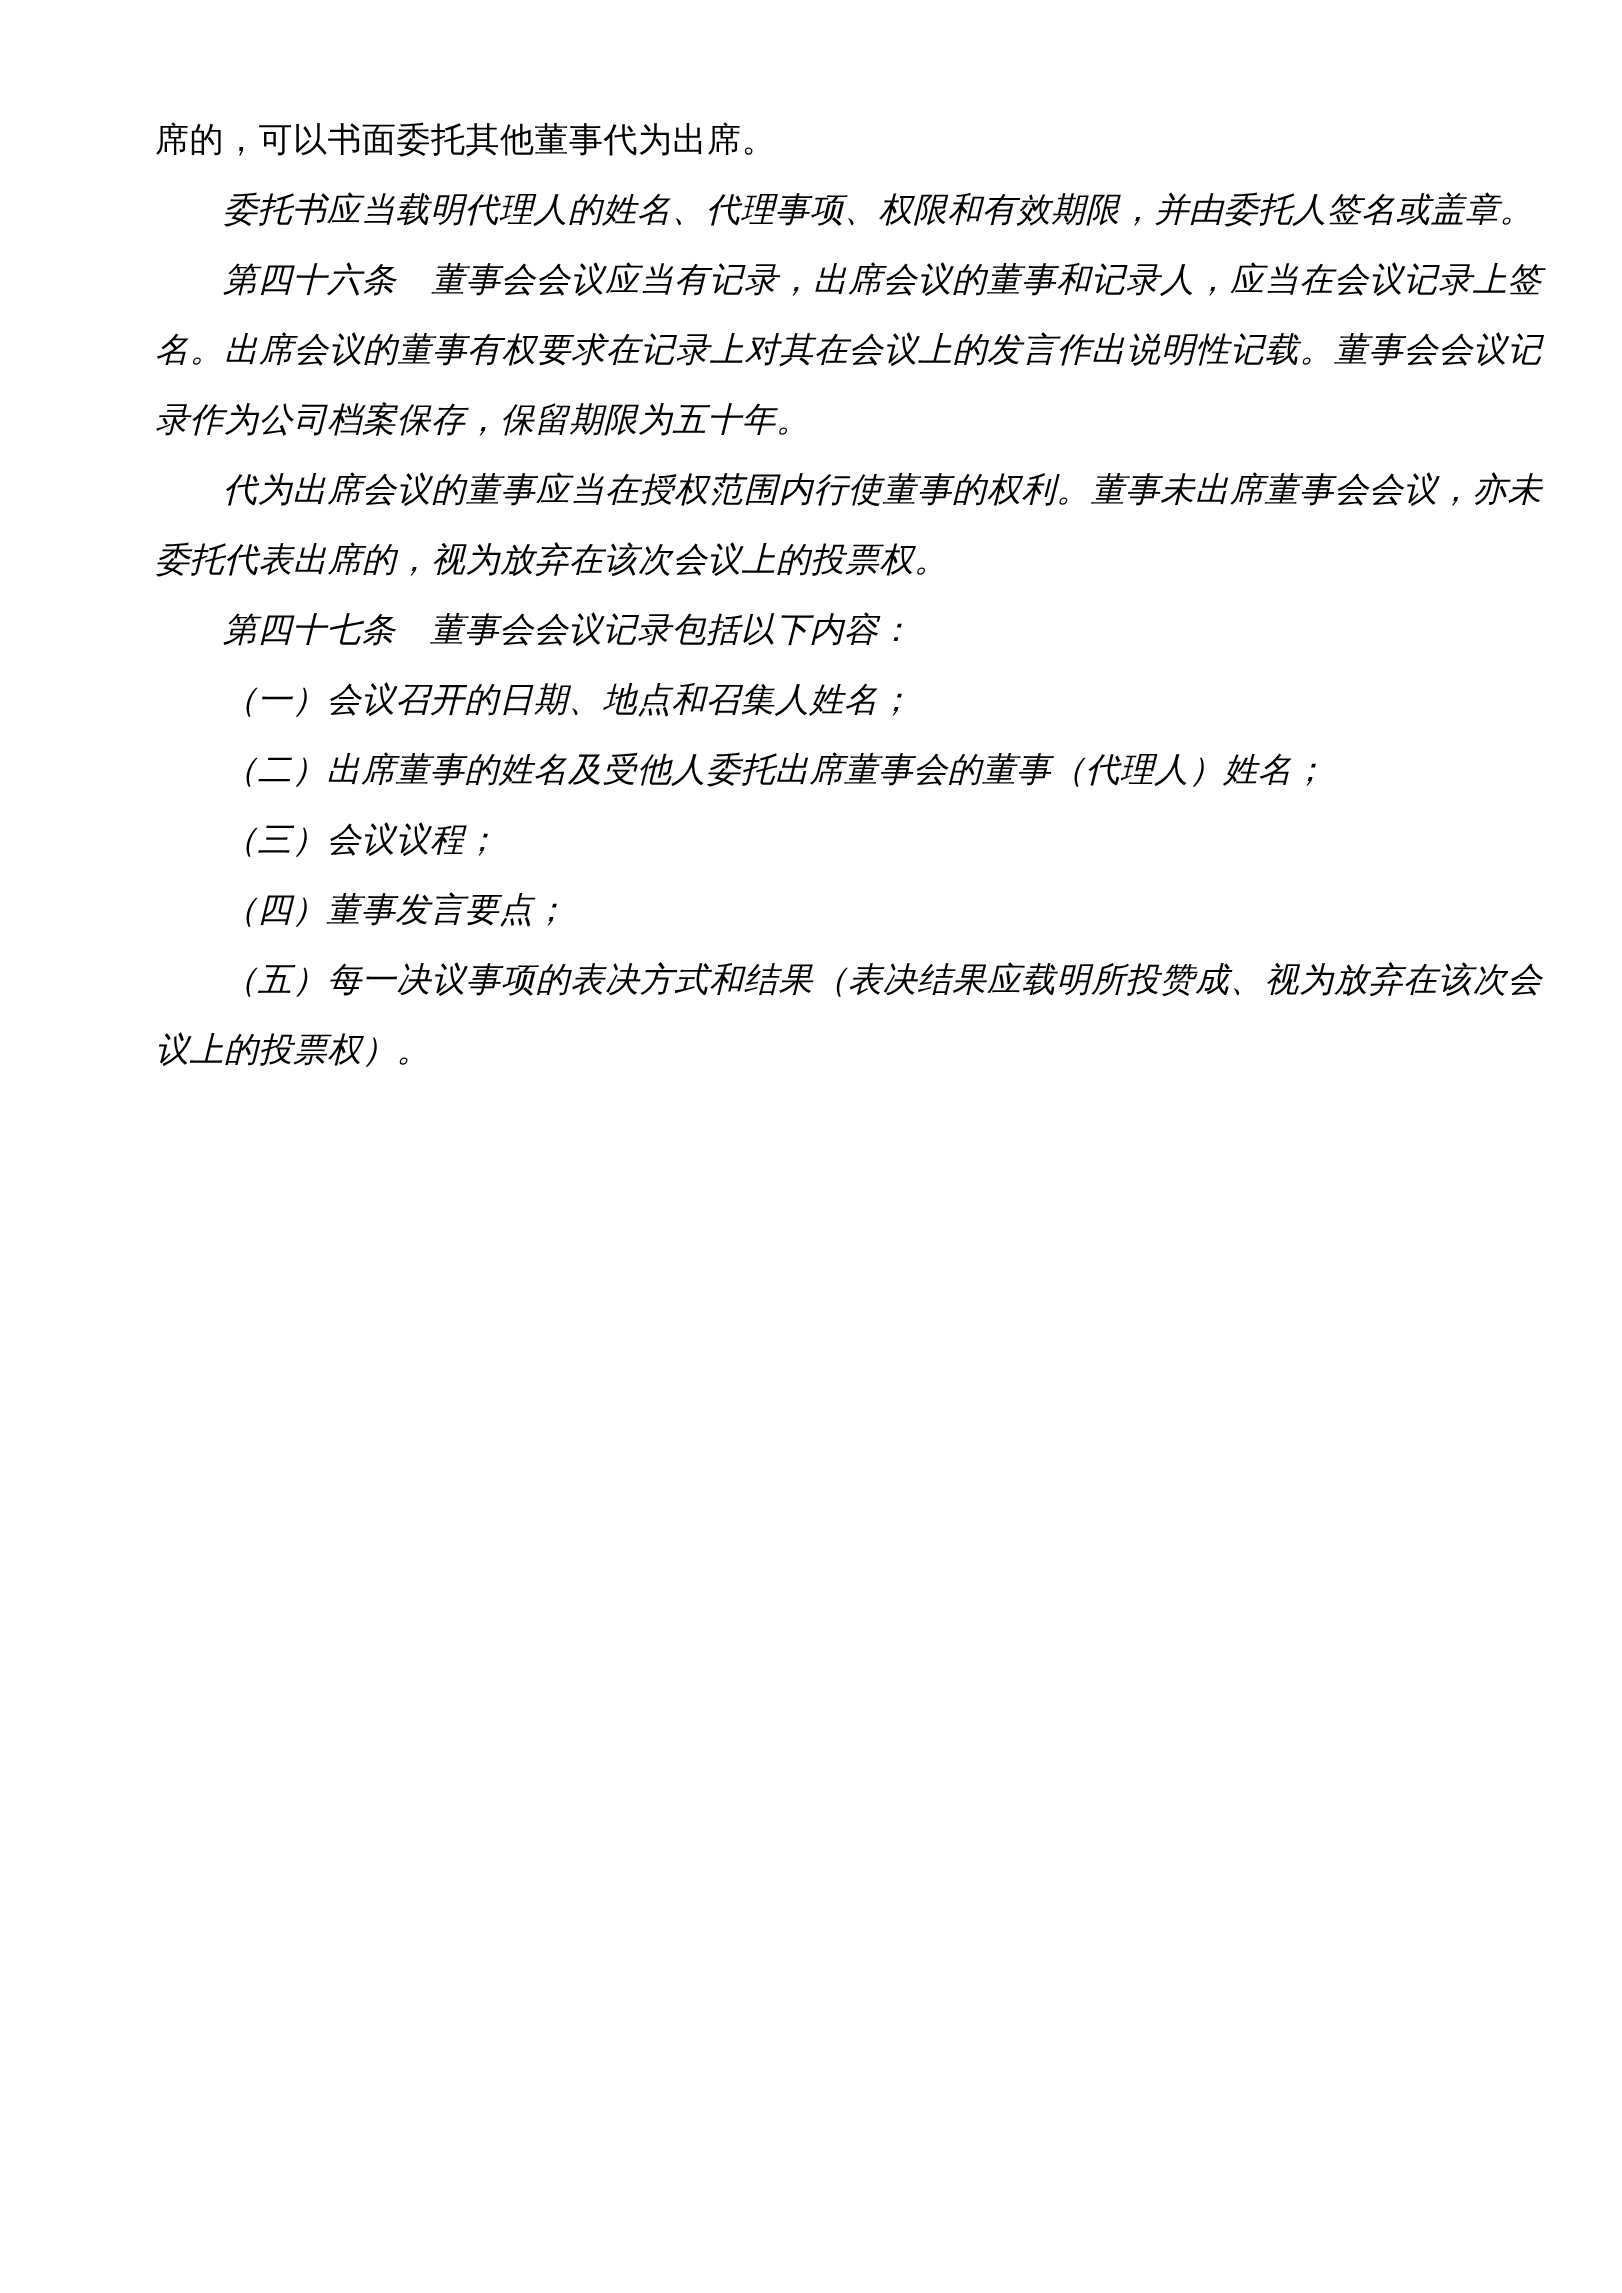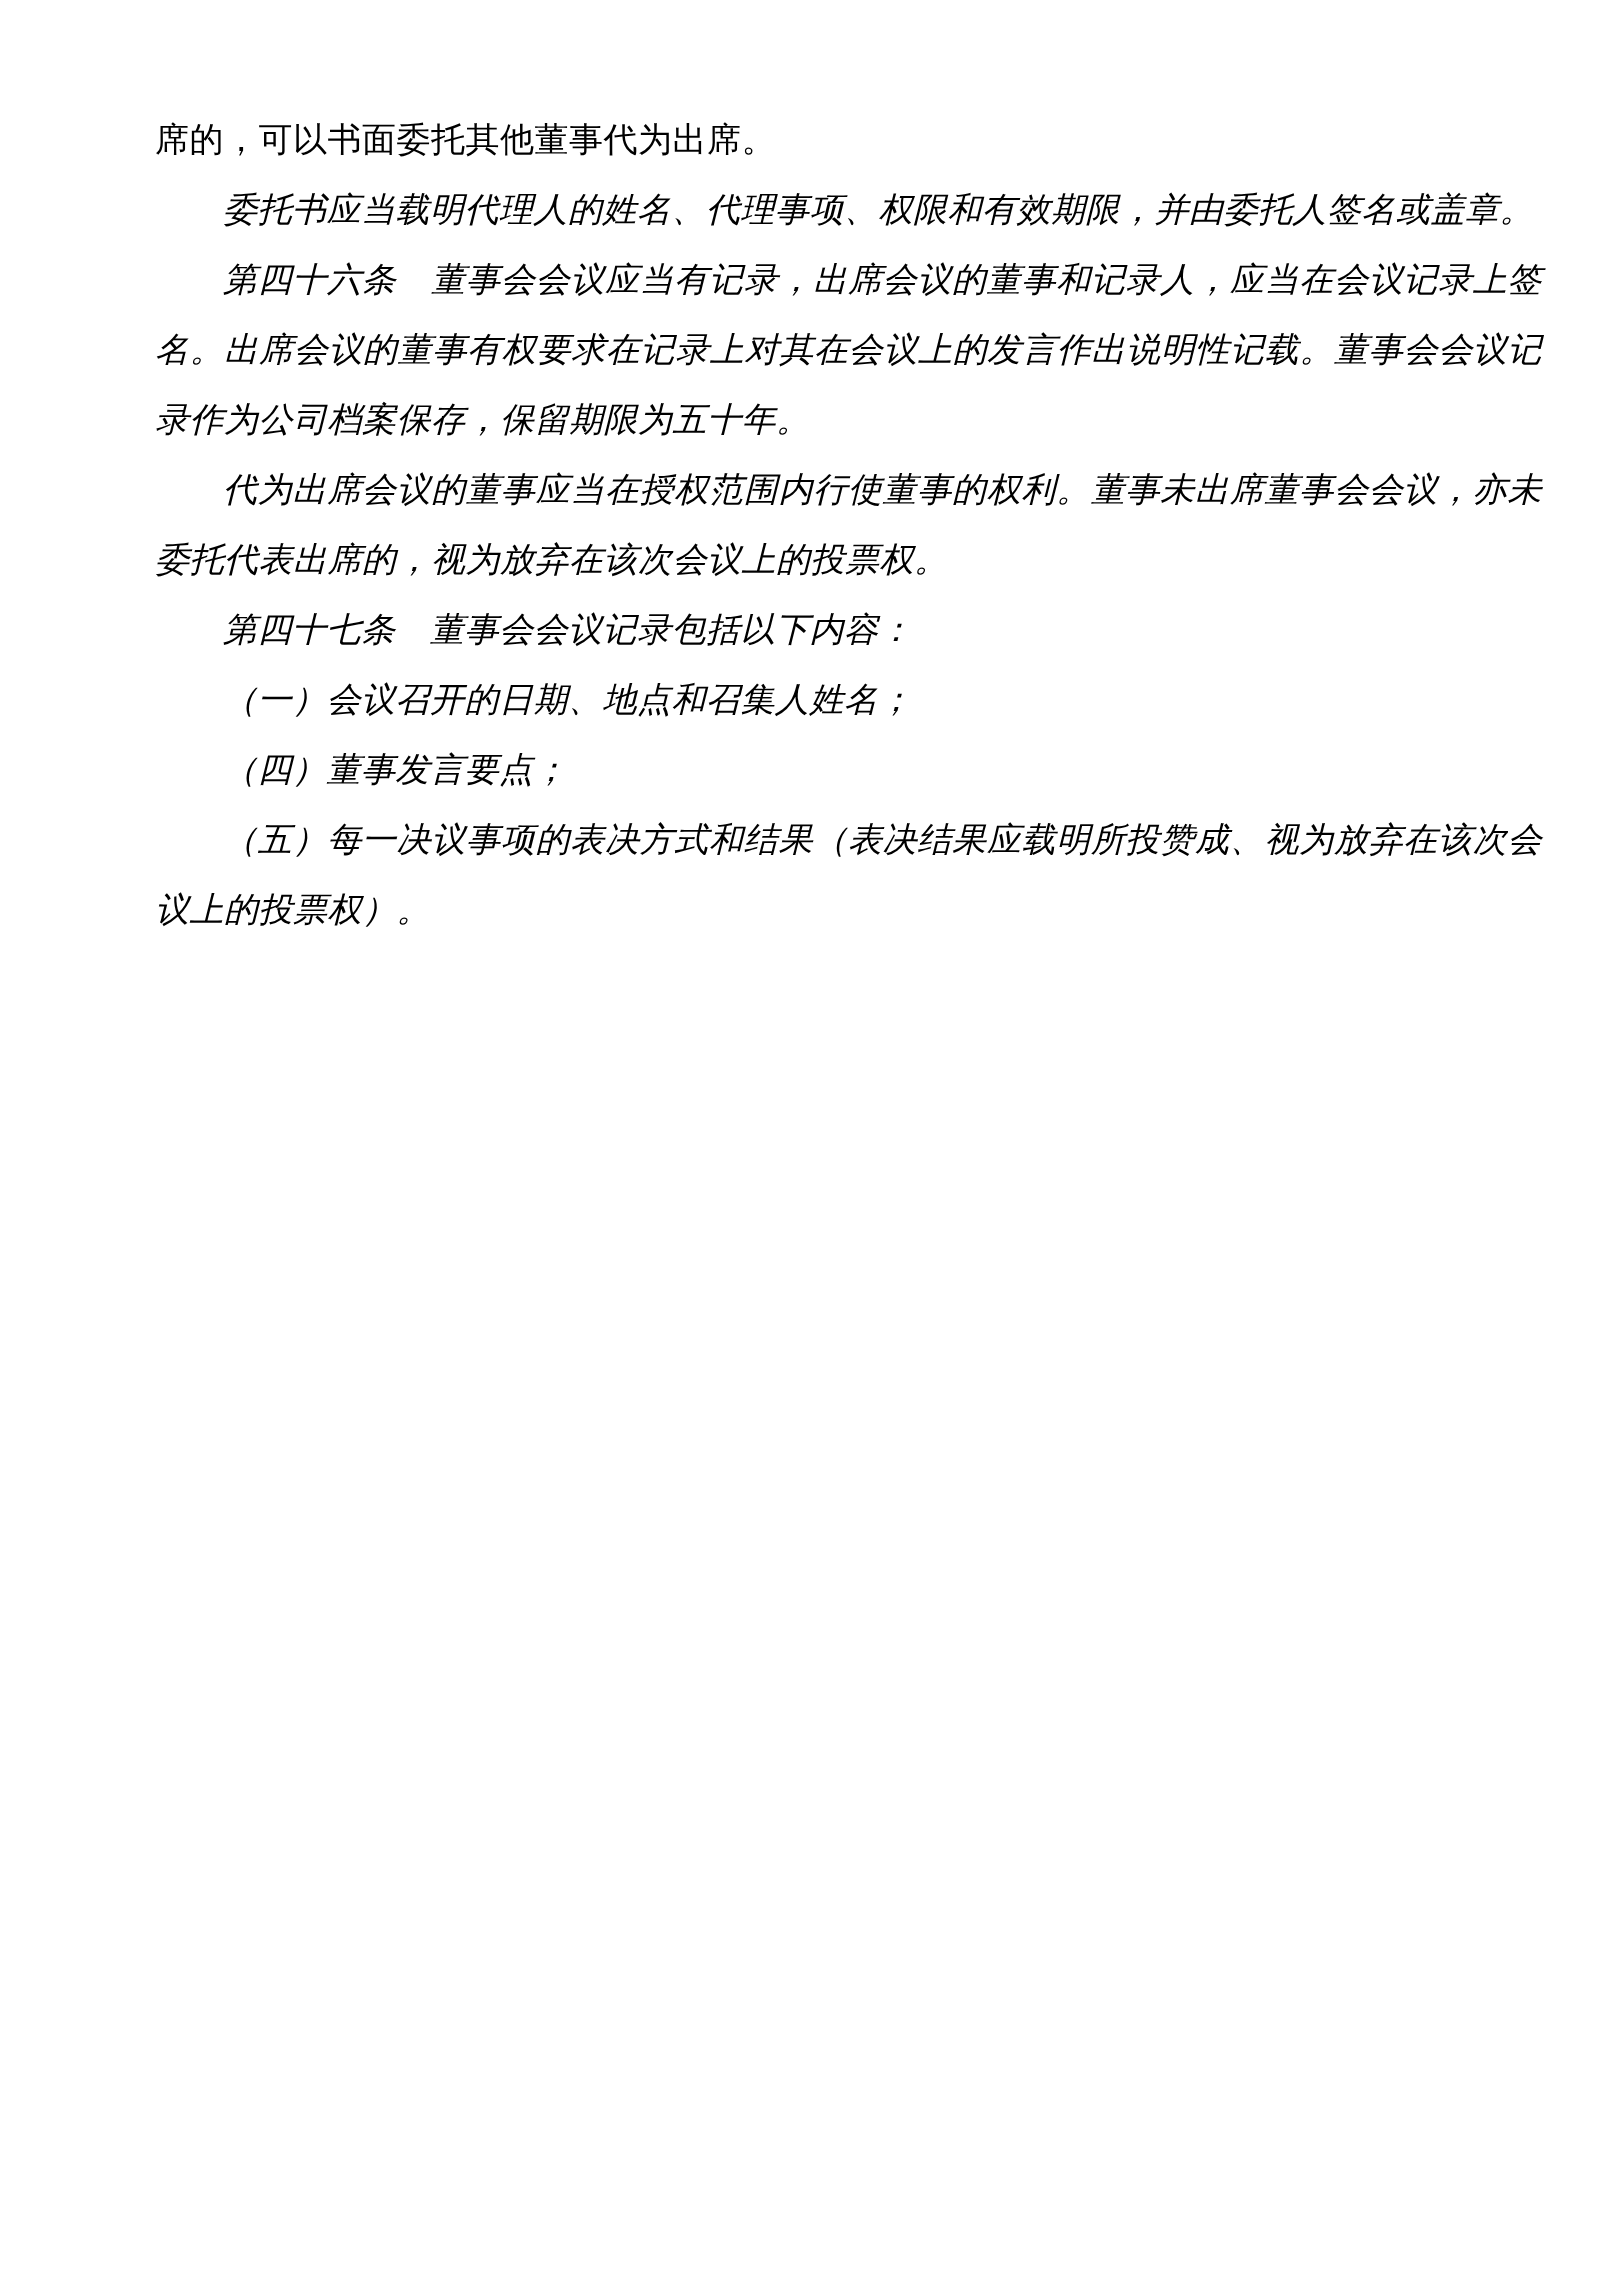--- a/index.html
+++ b/index.html
@@ -36,17 +36,19 @@
 <body>
 
 <div class="page">
   <div class="doc-body">
       <p>席的，可以书面委托其他董事代为出席。</p>
       <p class="indent">委托书应当载明代理人的姓名、代理事项、权限和有效期限，并由委托人签名或盖章。</p>
       <p class="indent">第四十六条　董事会会议应当有记录，出席会议的董事和记录人，应当在会议记录上签名。出席会议的董事有权要求在记录上对其在会议上的发言作出说明性记载。董事会会议记录作为公司档案保存，保留期限为五十年。</p>
       <p class="indent">代为出席会议的董事应当在授权范围内行使董事的权利。董事未出席董事会会议，亦未委托代表出席的，视为放弃在该次会议上的投票权。</p>
       <p class="indent">第四十七条　董事会会议记录包括以下内容：</p>
       <p class="indent">（一）会议召开的日期、地点和召集人姓名；</p>
+      <p class="indent">（二）出席董事的姓名及受他人委托出席董事会的董事（代理人）姓名；</p>
+      <p class="indent">（三）会议议程；</p>
       <p class="indent">（四）董事发言要点；</p>
       <p class="indent">（五）每一决议事项的表决方式和结果（表决结果应载明所投赞成、视为放弃在该次会议上的投票权）。</p>
     </div>
 </div>
 
 
 </body></html>

